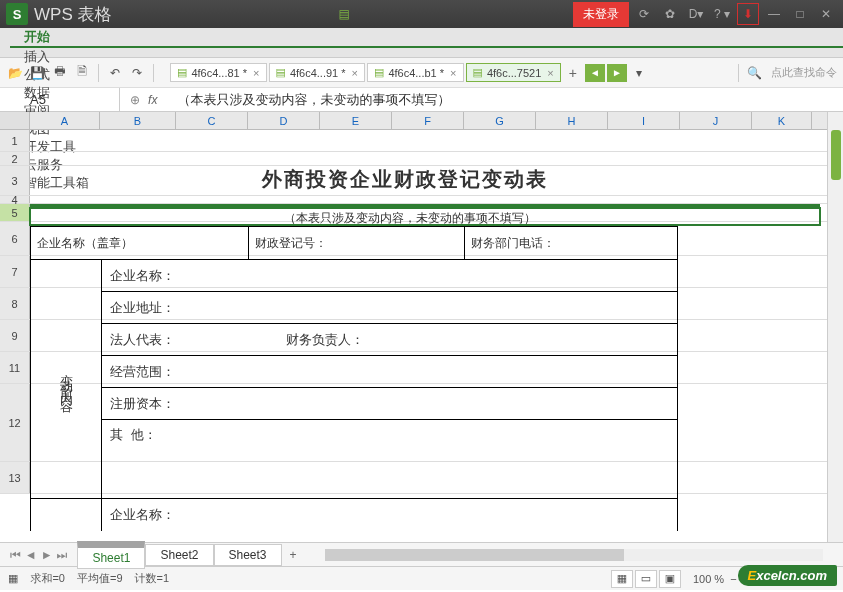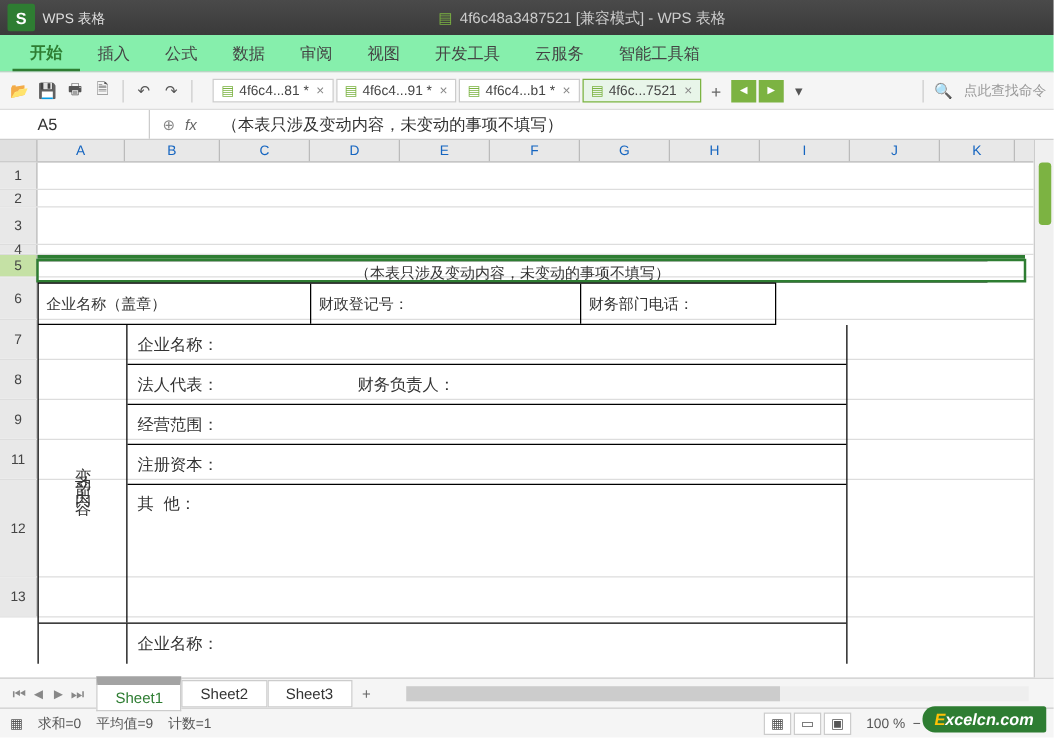--- a/index.html
+++ b/index.html
@@ -1,30 +1,30 @@
 <!DOCTYPE html>
 <html><head>
 <meta charset="utf-8">
 <style>
 * { margin: 0; padding: 0; box-sizing: border-box; font-family: "Microsoft YaHei", Arial, sans-serif; }
 body { background: #fff; font-size: 12px; color: #333; width: 843px; height: 592px; overflow: hidden; position: relative; }
 
 
 .title-bar { height: 28px; background: linear-gradient(#4a4a4a, #3a3a3a); display: flex; align-items: center; color: #ccc; }
 .app-logo { width: 22px; height: 22px; background: #2e7d32; color: #fff; display: flex; align-items: center; justify-content: center; margin: 0 6px; font-weight: bold; font-size: 13px; border-radius: 2px; }
-.app-name { color: #ddd; font-size: 11px; margin-right: 4px; }
+.app-name { color: #ddd; font-size: 17px; margin-right: 4px; }
 .title-bar-spacer { flex: 1; text-align: center; display: flex; align-items: center; justify-content: center; gap: 6px; }
 .doc-icon { color: #7cb342; }
 .title-right { display: flex; align-items: center; gap: 4px; padding-right: 6px; }
 .login-btn { background: #e53935; color: #fff; padding: 4px 10px; font-size: 12px; }
 .title-icon { width: 22px; height: 22px; display: flex; align-items: center; justify-content: center; color: #aaa; cursor: pointer; }
 .red-box { border: 1px solid #d32f2f; color: #d32f2f; }
 
 
-.menu-bar { height: 30px; background: #86efac; border-bottom: 1px solid #ccc; display: flex; align-items: stretch; padding-left: 10px; }
+.menu-bar { height: 30px; background: #e5e5e5; border-bottom: 1px solid #ccc; display: flex; align-items: stretch; padding-left: 10px; flex-direction: column; }
 .menu-item { padding: 0 14px; display: flex; align-items: center; font-size: 13px; color: #444; cursor: pointer; }
 .menu-item.active { color: #2e7d32; border-bottom: 2px solid #2e7d32; font-weight: bold; }
 
 
 .toolbar { height: 30px; background: #f5f5f5; border-bottom: 1px solid #ddd; display: flex; align-items: center; padding: 0 6px; gap: 2px; }
 .tb-icon { width: 20px; height: 20px; display: flex; align-items: center; justify-content: center; color: #555; cursor: pointer; }
 .tb-sep { width: 1px; height: 18px; background: #ccc; margin: 0 4px; }
 .file-tabs { display: flex; align-items: center; flex: 1; margin-left: 10px; gap: 2px; }
 .file-tab { display: flex; align-items: center; padding: 2px 6px; border: 1px solid #ccc; background: #fff; font-size: 11px; color: #444; gap: 4px; cursor: pointer; }
 .file-tab.active { background: #e8f5e9; border-color: #7cb342; }
@@ -66,21 +66,21 @@
 
 
 .doc-title { position: absolute; top: 36px; left: 30px; width: 750px; height: 30px; text-align: center; font-size: 20px; font-weight: bold; font-family: SimSun, serif; letter-spacing: 2px; }
 
 
 .green-line { position: absolute; top: 74px; left: 30px; width: 790px; height: 3px; background: #2e7d32; }
 .row5-text { position: absolute; top: 78px; left: 30px; width: 760px; height: 18px; text-align: center; font-size: 12px; line-height: 18px; border-top: 1px solid #000; border-bottom: 1px solid #000; }
 .sel-outline { position: absolute; top: 77px; left: 29px; width: 792px; height: 19px; border: 2px solid #2e7d32; pointer-events: none; }
 
 
-.row6-area { position: absolute; top: 96px; left: 30px; width: 591px; height: 34px; border: 1px solid #000; display: flex; }
+.row6-area { position: absolute; top: 96px; left: 30px; width: 648px; height: 34px; border: 1px solid #000; display: flex; }
 .r6-c1 { width: 218px; border-right: 1px solid #000; padding: 4px 6px; display:flex; align-items:center; }
 .r6-c2 { width: 216px; border-right: 1px solid #000; padding: 4px 6px; display:flex; align-items:center; }
 .r6-c3 { flex: 1; padding: 4px 6px; display:flex; align-items:center; }
 
 
 .form-area { position: absolute; top: 130px; left: 30px; width: 648px; border-left: 1px solid #000; border-right: 1px solid #000; }
 .side-label { width: 70px; display: flex; align-items: center; justify-content: center; writing-mode: vertical-rl; text-orientation: upright; letter-spacing: 6px; font-size: 13px; }
 .form-cells { flex: 1; border-left: 1px solid #000; }
 .form-cell { border-bottom: 1px solid #000; padding: 6px 8px; font-size: 13px; display: flex; align-items: center; }
 .form-cell:last-child { border-bottom: none; }
@@ -117,21 +117,31 @@
 .watermark .e { color: #ffc107; }
 </style>
 </head>
 <body>
 
 <div class="title-bar">
   <div class="app-logo">S</div>
   <div class="app-name">WPS 表格</div>
   <div class="title-bar-spacer">
     <span class="doc-icon">▤</span>
-    <span>4f6c48a3487521 [兼容模式] - WPS 表格</span>
+  </div>
+  <div class="title-right">
+    <div class="login-btn">未登录</div>
+    <div class="title-icon">⟳</div>
+    <div class="title-icon">✿</div>
+    <div class="title-icon">D▾</div>
+    <div class="title-icon">? ▾</div>
+    <div class="title-icon red-box">⬇</div>
+    <div class="title-icon">—</div>
+    <div class="title-icon">□</div>
+    <div class="title-icon">✕</div>
   </div>
 </div>
 
 <div class="menu-bar">
   <div class="menu-item active">开始</div>
   <div class="menu-item">插入</div>
   <div class="menu-item">公式</div>
   <div class="menu-item">数据</div>
   <div class="menu-item">审阅</div>
   <div class="menu-item">视图</div>
@@ -236,35 +246,37 @@
       <div class="row r11">
           <div class="row-h">11</div>
         </div>
       <div class="row r12">
           <div class="row-h">12</div>
         </div>
       <div class="row r13">
           <div class="row-h">13</div>
         </div>
 
+      <div class="doc-title">外商投资企业财政登记变动表</div>
       <div class="green-line"></div>
       <div class="row5-text">（本表只涉及变动内容，未变动的事项不填写）</div>
       <div class="sel-outline"></div>
 
       <div class="row6-area">
         <div class="r6-c1">企业名称（盖章）</div>
         <div class="r6-c2">财政登记号：</div>
         <div class="r6-c3">财务部门电话：</div>
       </div>
 
       <div class="form-area">
         <div style="display:flex;">
           <div class="side-label" style="height:238px;">变动前内容</div>
           <div class="form-cells" style="flex:1;">
             <div class="form-cell fc-7">企业名称：</div>
+            <div class="form-cell fc-8">企业地址：</div>
             <div class="form-cell fc-9">
               <div class="fc-split">
                   <div>法人代表：</div>
                   <div>财务负责人：</div>
                 </div>
             </div>
             <div class="form-cell fc-10">经营范围：</div>
             <div class="form-cell fc-11">注册资本：</div>
             <div class="form-cell fc-12">其 他：</div>
           </div>

